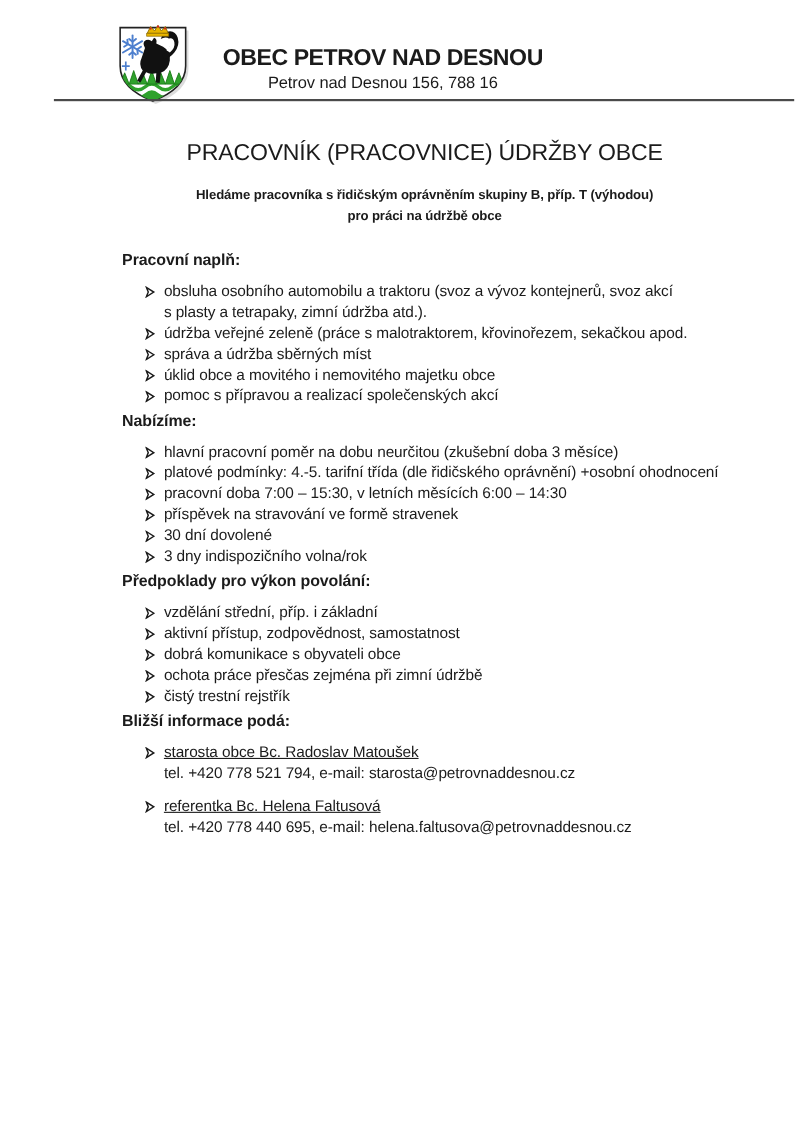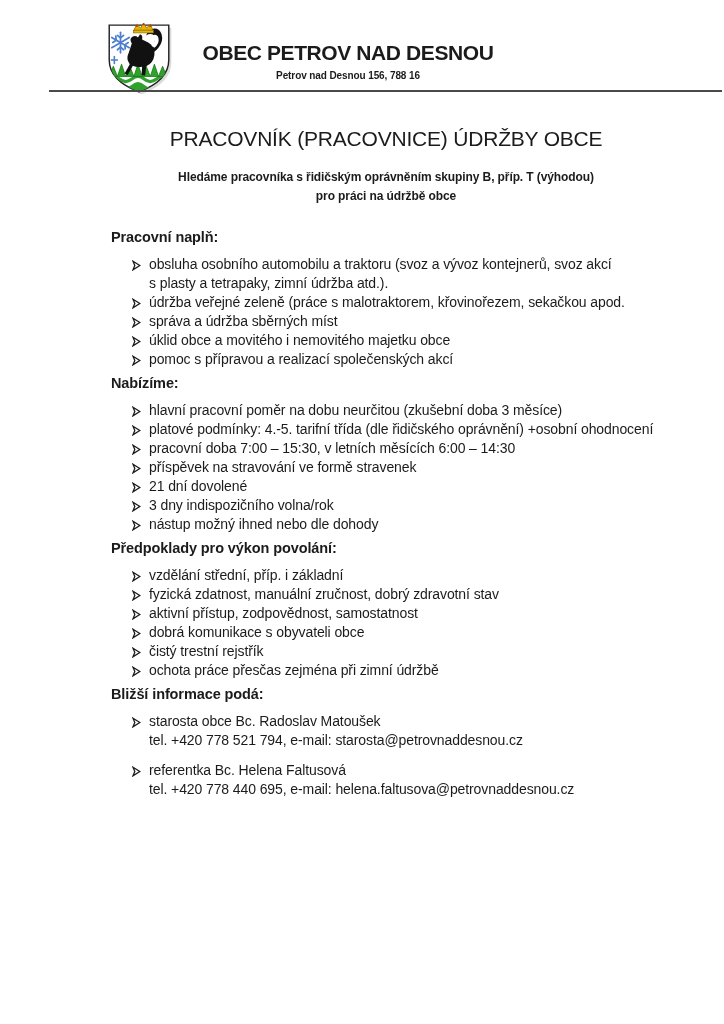--- a/index.html
+++ b/index.html
@@ -4,21 +4,21 @@
 <style>
   * { margin:0; padding:0; box-sizing:border-box; }
   html,body { width:724px; height:1024px; background:#ffffff; overflow:hidden; }
   body { font-family:"Liberation Sans", sans-serif; color:#1b1b1b; letter-spacing:-0.1px; }
   .page { position:relative; width:724px; height:792px; background:#fff;margin-left:24px; }
 
   
   .crest { position:absolute; left:79px; top:21px; width:72px; height:76px; }
   .header-text { position:absolute; left:78px; top:40px; width:492px; text-align:center; }
   .org-name { font-size:21px; font-weight:700; line-height:26px; letter-spacing:-0.4px; }
-  .org-addr { font-size:10px; font-weight:700; line-height:19px; }
+  .org-addr { font-size:15px; font-weight:400; line-height:19px; }
   .header-rule { position:absolute; left:25px; right:26px; top:90px; height:0;
                  border-top:2px solid #4a4a4a; }
 
   
   .content { position:absolute; top:92px; left:0; right:0; }
   .doc-title { text-align:center; margin:34px 25px 0; font-size:21px; font-weight:400;
                line-height:25px; letter-spacing:-0.2px; }
   .doc-subtitle { text-align:center; margin-top:17px; font-size:12px; font-weight:700;
                   line-height:19px; }
 
@@ -26,21 +26,21 @@
   h2.sec-h2 { font-size:14.5px; font-weight:700; line-height:19px; margin:5px 0 8px; }
   h2.sec-h2.first { margin-top:22px; }
 
   ul.blist { list-style:none; }
   ul.blist li { display:flex; align-items:flex-start; padding-left:21px;
                 font-size:14px; line-height:19px; }
   .marker { flex:0 0 17px; display:inline-flex; padding-top:4.5px; }
   .li-text { flex:1; white-space:pre-line; }
 
   ul.blist.contacts li { margin-bottom:11px; }
-  .c-name { display:block; }
+  .c-name { display:block;text-decoration:underline; }
   .c-detail { display:block; }
 </style>
 </head>
 <body>
 
 <div class="page">
 
   <div class="crest">
     <svg viewBox="0 0 70 74" width="72" height="76" aria-hidden="true">
       <defs>
@@ -175,90 +175,74 @@
                 </svg>
               </span>
               <span class="li-text">příspěvek na stravování ve formě stravenek</span>
             </li>
             <li>
               <span class="marker">
                 <svg width="9" height="11" viewBox="0 0 9 11">
                   <path d="M1 1.2 L7.8 5.5 L1 9.8 L2.8 5.5 Z" fill="#ffffff" stroke="#1b1b1b" stroke-width="1.3" stroke-linejoin="miter"></path>
                 </svg>
               </span>
-              <span class="li-text">21 dní dovolené</span>
+              <span class="li-text">30 dní dovolené</span>
             </li>
             <li>
               <span class="marker">
                 <svg width="9" height="11" viewBox="0 0 9 11">
                   <path d="M1 1.2 L7.8 5.5 L1 9.8 L2.8 5.5 Z" fill="#ffffff" stroke="#1b1b1b" stroke-width="1.3" stroke-linejoin="miter"></path>
                 </svg>
               </span>
               <span class="li-text">3 dny indispozičního volna/rok</span>
-            </li>
-            <li>
-              <span class="marker">
-                <svg width="9" height="11" viewBox="0 0 9 11">
-                  <path d="M1 1.2 L7.8 5.5 L1 9.8 L2.8 5.5 Z" fill="#ffffff" stroke="#1b1b1b" stroke-width="1.3" stroke-linejoin="miter"></path>
-                </svg>
-              </span>
-              <span class="li-text">nástup možný ihned nebo dle dohody</span>
             </li>
           </ul>
         </section>
         <section>
           <h2 class="sec-h2">Předpoklady pro výkon povolání:</h2>
           <ul class="blist">
             <li>
               <span class="marker">
                 <svg width="9" height="11" viewBox="0 0 9 11">
                   <path d="M1 1.2 L7.8 5.5 L1 9.8 L2.8 5.5 Z" fill="#ffffff" stroke="#1b1b1b" stroke-width="1.3" stroke-linejoin="miter"></path>
                 </svg>
               </span>
               <span class="li-text">vzdělání střední, příp. i základní</span>
             </li>
             <li>
               <span class="marker">
                 <svg width="9" height="11" viewBox="0 0 9 11">
                   <path d="M1 1.2 L7.8 5.5 L1 9.8 L2.8 5.5 Z" fill="#ffffff" stroke="#1b1b1b" stroke-width="1.3" stroke-linejoin="miter"></path>
                 </svg>
               </span>
-              <span class="li-text">fyzická zdatnost, manuální zručnost, dobrý zdravotní stav</span>
-            </li>
-            <li>
-              <span class="marker">
-                <svg width="9" height="11" viewBox="0 0 9 11">
-                  <path d="M1 1.2 L7.8 5.5 L1 9.8 L2.8 5.5 Z" fill="#ffffff" stroke="#1b1b1b" stroke-width="1.3" stroke-linejoin="miter"></path>
-                </svg>
-              </span>
               <span class="li-text">aktivní přístup, zodpovědnost, samostatnost</span>
             </li>
             <li>
               <span class="marker">
                 <svg width="9" height="11" viewBox="0 0 9 11">
                   <path d="M1 1.2 L7.8 5.5 L1 9.8 L2.8 5.5 Z" fill="#ffffff" stroke="#1b1b1b" stroke-width="1.3" stroke-linejoin="miter"></path>
                 </svg>
               </span>
               <span class="li-text">dobrá komunikace s obyvateli obce</span>
             </li>
             <li>
               <span class="marker">
                 <svg width="9" height="11" viewBox="0 0 9 11">
                   <path d="M1 1.2 L7.8 5.5 L1 9.8 L2.8 5.5 Z" fill="#ffffff" stroke="#1b1b1b" stroke-width="1.3" stroke-linejoin="miter"></path>
                 </svg>
               </span>
+              <span class="li-text">ochota práce přesčas zejména při zimní údržbě</span>
+            </li>
+            <li>
+              <span class="marker">
+                <svg width="9" height="11" viewBox="0 0 9 11">
+                  <path d="M1 1.2 L7.8 5.5 L1 9.8 L2.8 5.5 Z" fill="#ffffff" stroke="#1b1b1b" stroke-width="1.3" stroke-linejoin="miter"></path>
+                </svg>
+              </span>
               <span class="li-text">čistý trestní rejstřík</span>
-            </li>
-            <li>
-              <span class="marker">
-                <svg width="9" height="11" viewBox="0 0 9 11">
-                  <path d="M1 1.2 L7.8 5.5 L1 9.8 L2.8 5.5 Z" fill="#ffffff" stroke="#1b1b1b" stroke-width="1.3" stroke-linejoin="miter"></path>
-                </svg>
-              </span>
-              <span class="li-text">ochota práce přesčas zejména při zimní údržbě</span>
             </li>
           </ul>
         </section>
       </div>
 
     <div class="contacts-host" id="contacts">
       <h2 class="sec-h2">Bližší informace podá:</h2>
       <ul class="blist contacts" id="contacts-list">
           <li>
             <span class="marker">

